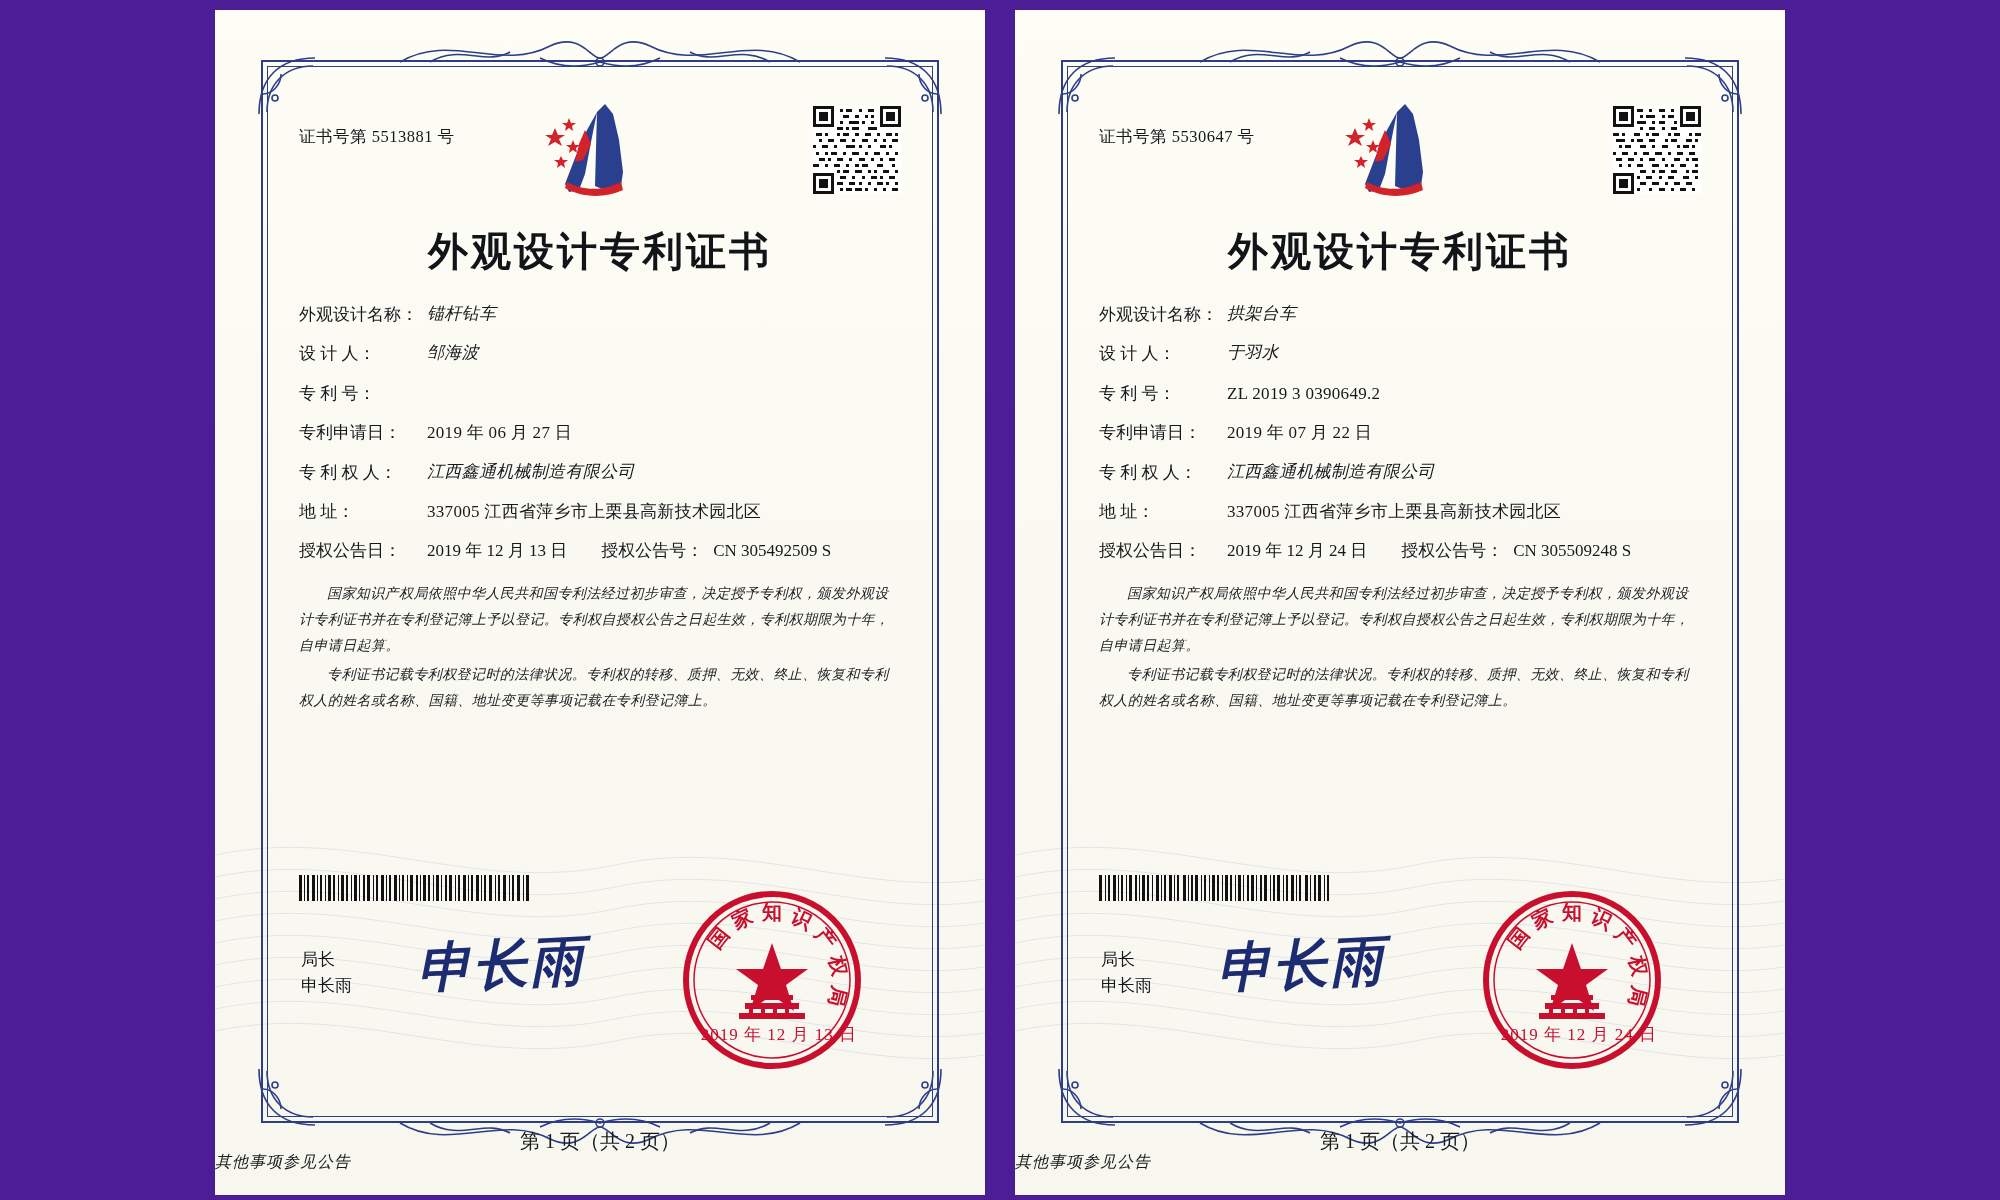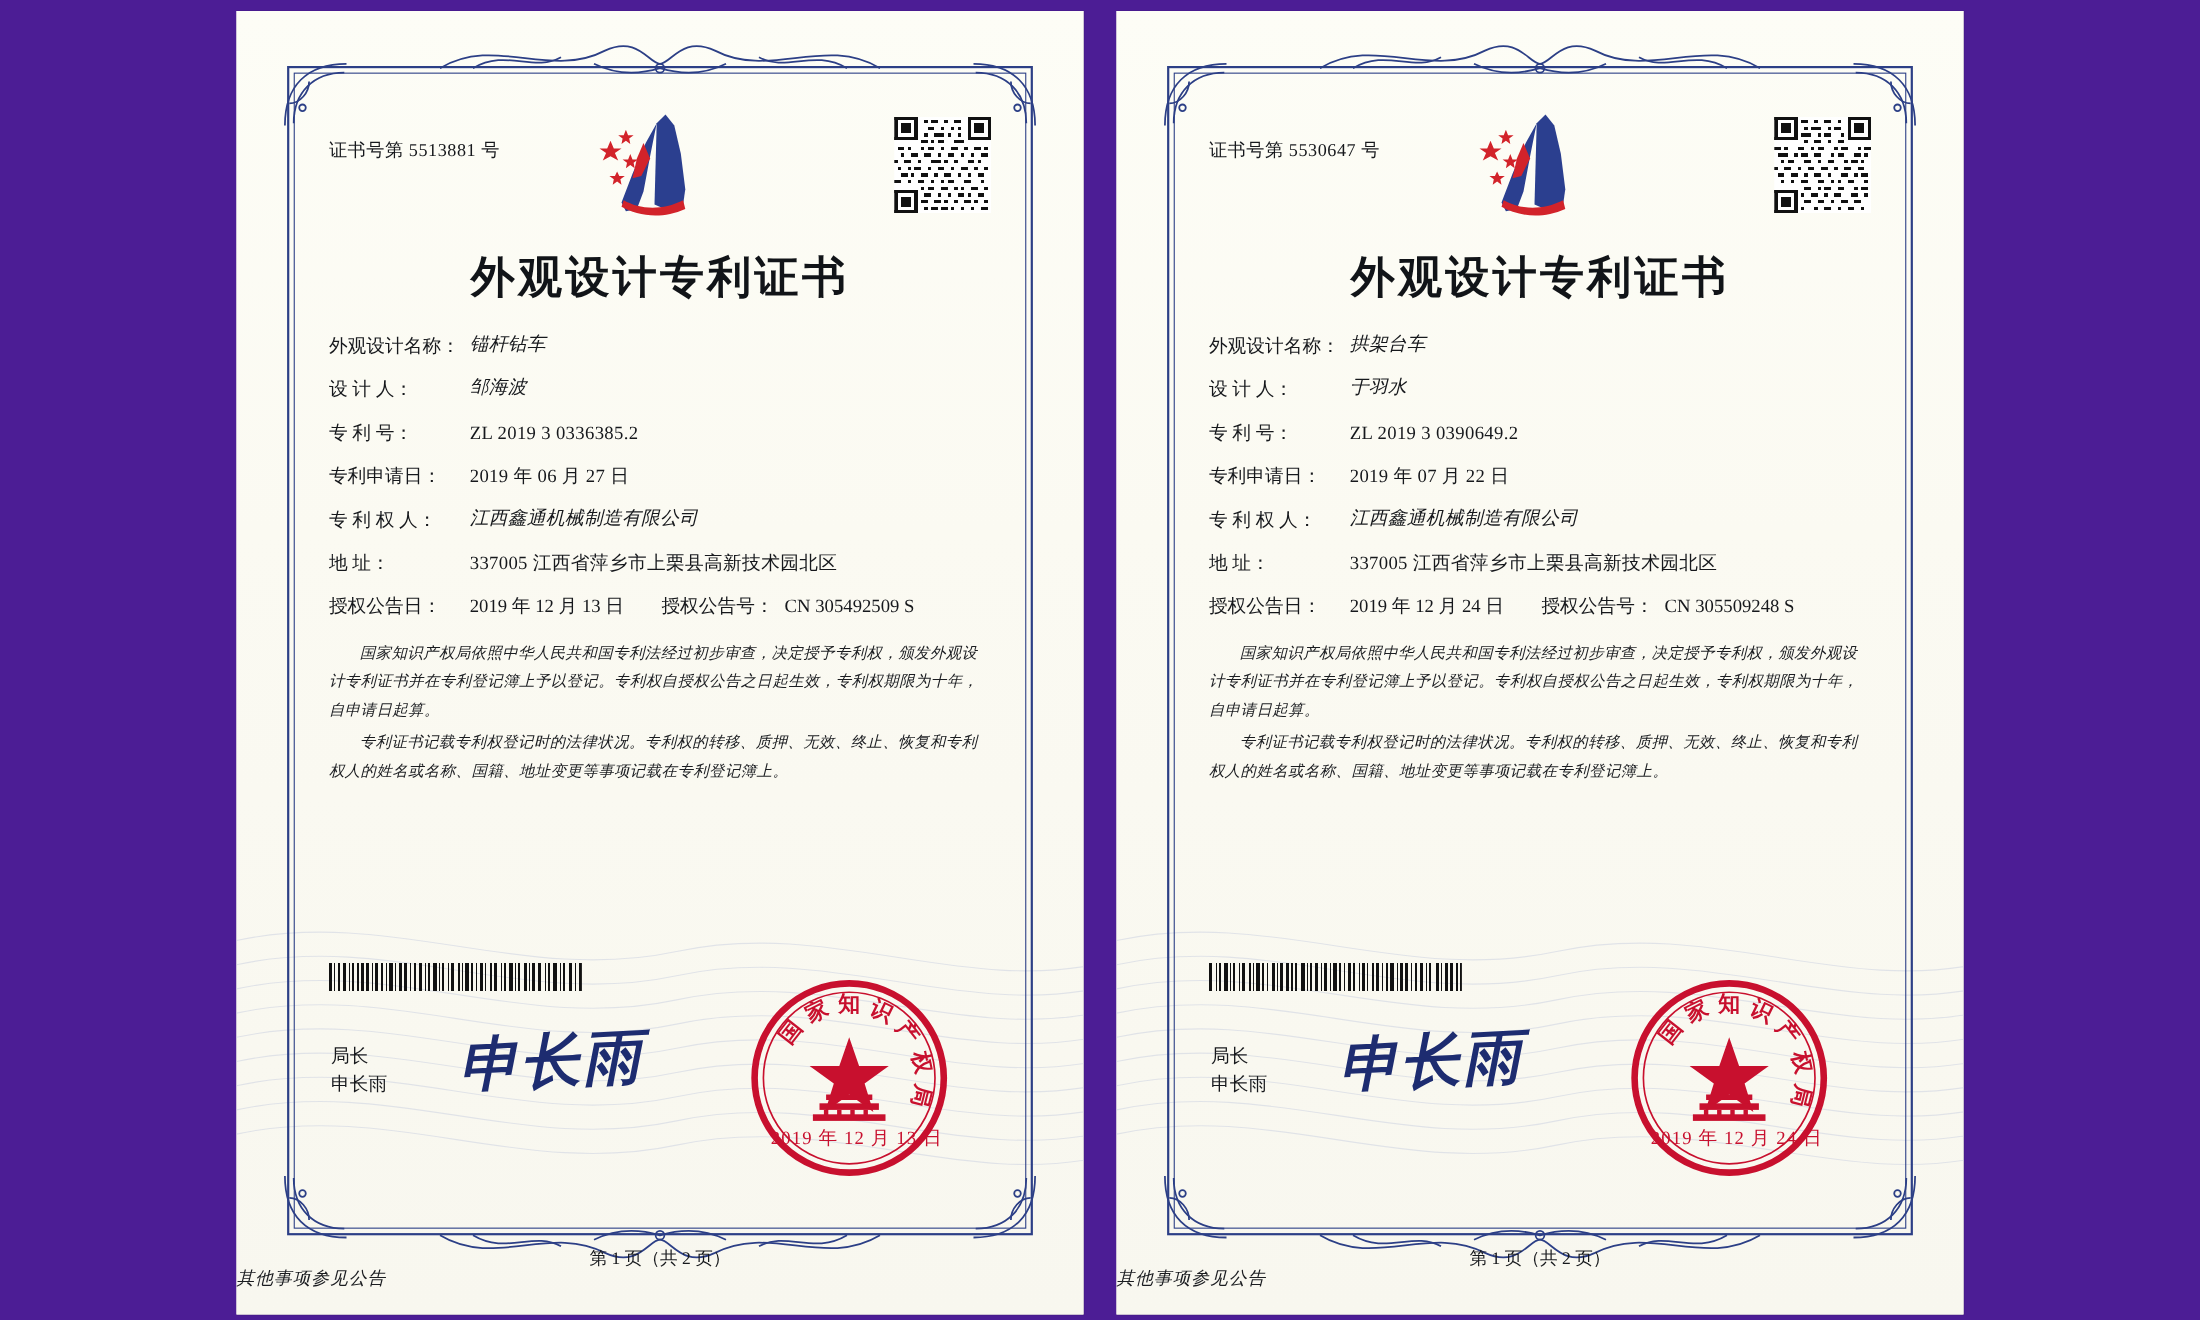--- a/index.html
+++ b/index.html
@@ -219,21 +219,21 @@
     font-size: 17px;
     color: #c8102e;
     letter-spacing: 1px;
     font-family: "Liberation Serif", serif;
   }
   .page-num {
     position: absolute;
     left: 0; right: 0;
     bottom: -50px;
     text-align: center;
-    font-size: 16px;
+    font-size: 20px;
     color: #16181c;
   }
   .note-below {
     position: absolute;
     left: 0; right: 0;
     bottom: 22px;
     text-align: left;
     font-size: 16px;
     color: #1a1c20;
     font-style: italic;
@@ -457,21 +457,20 @@
           <div class="field">
             <span class="lab">外观设计名称：</span>
             <span class="val handwriting">锚杆钻车</span>
           </div>
           <div class="field">
             <span class="lab">设 计 人：</span>
             <span class="val handwriting">邹海波</span>
           </div>
           <div class="field">
             <span class="lab">专 利 号：</span>
-            <span class="val">ZL 2019 3 0336385.2</span>
           </div>
           <div class="field">
             <span class="lab">专利申请日：</span>
             <span class="val">2019 年 06 月 27 日</span>
           </div>
           <div class="field">
             <span class="lab">专 利 权 人：</span>
             <span class="val handwriting">江西鑫通机械制造有限公司</span>
           </div>
           <div class="field">

